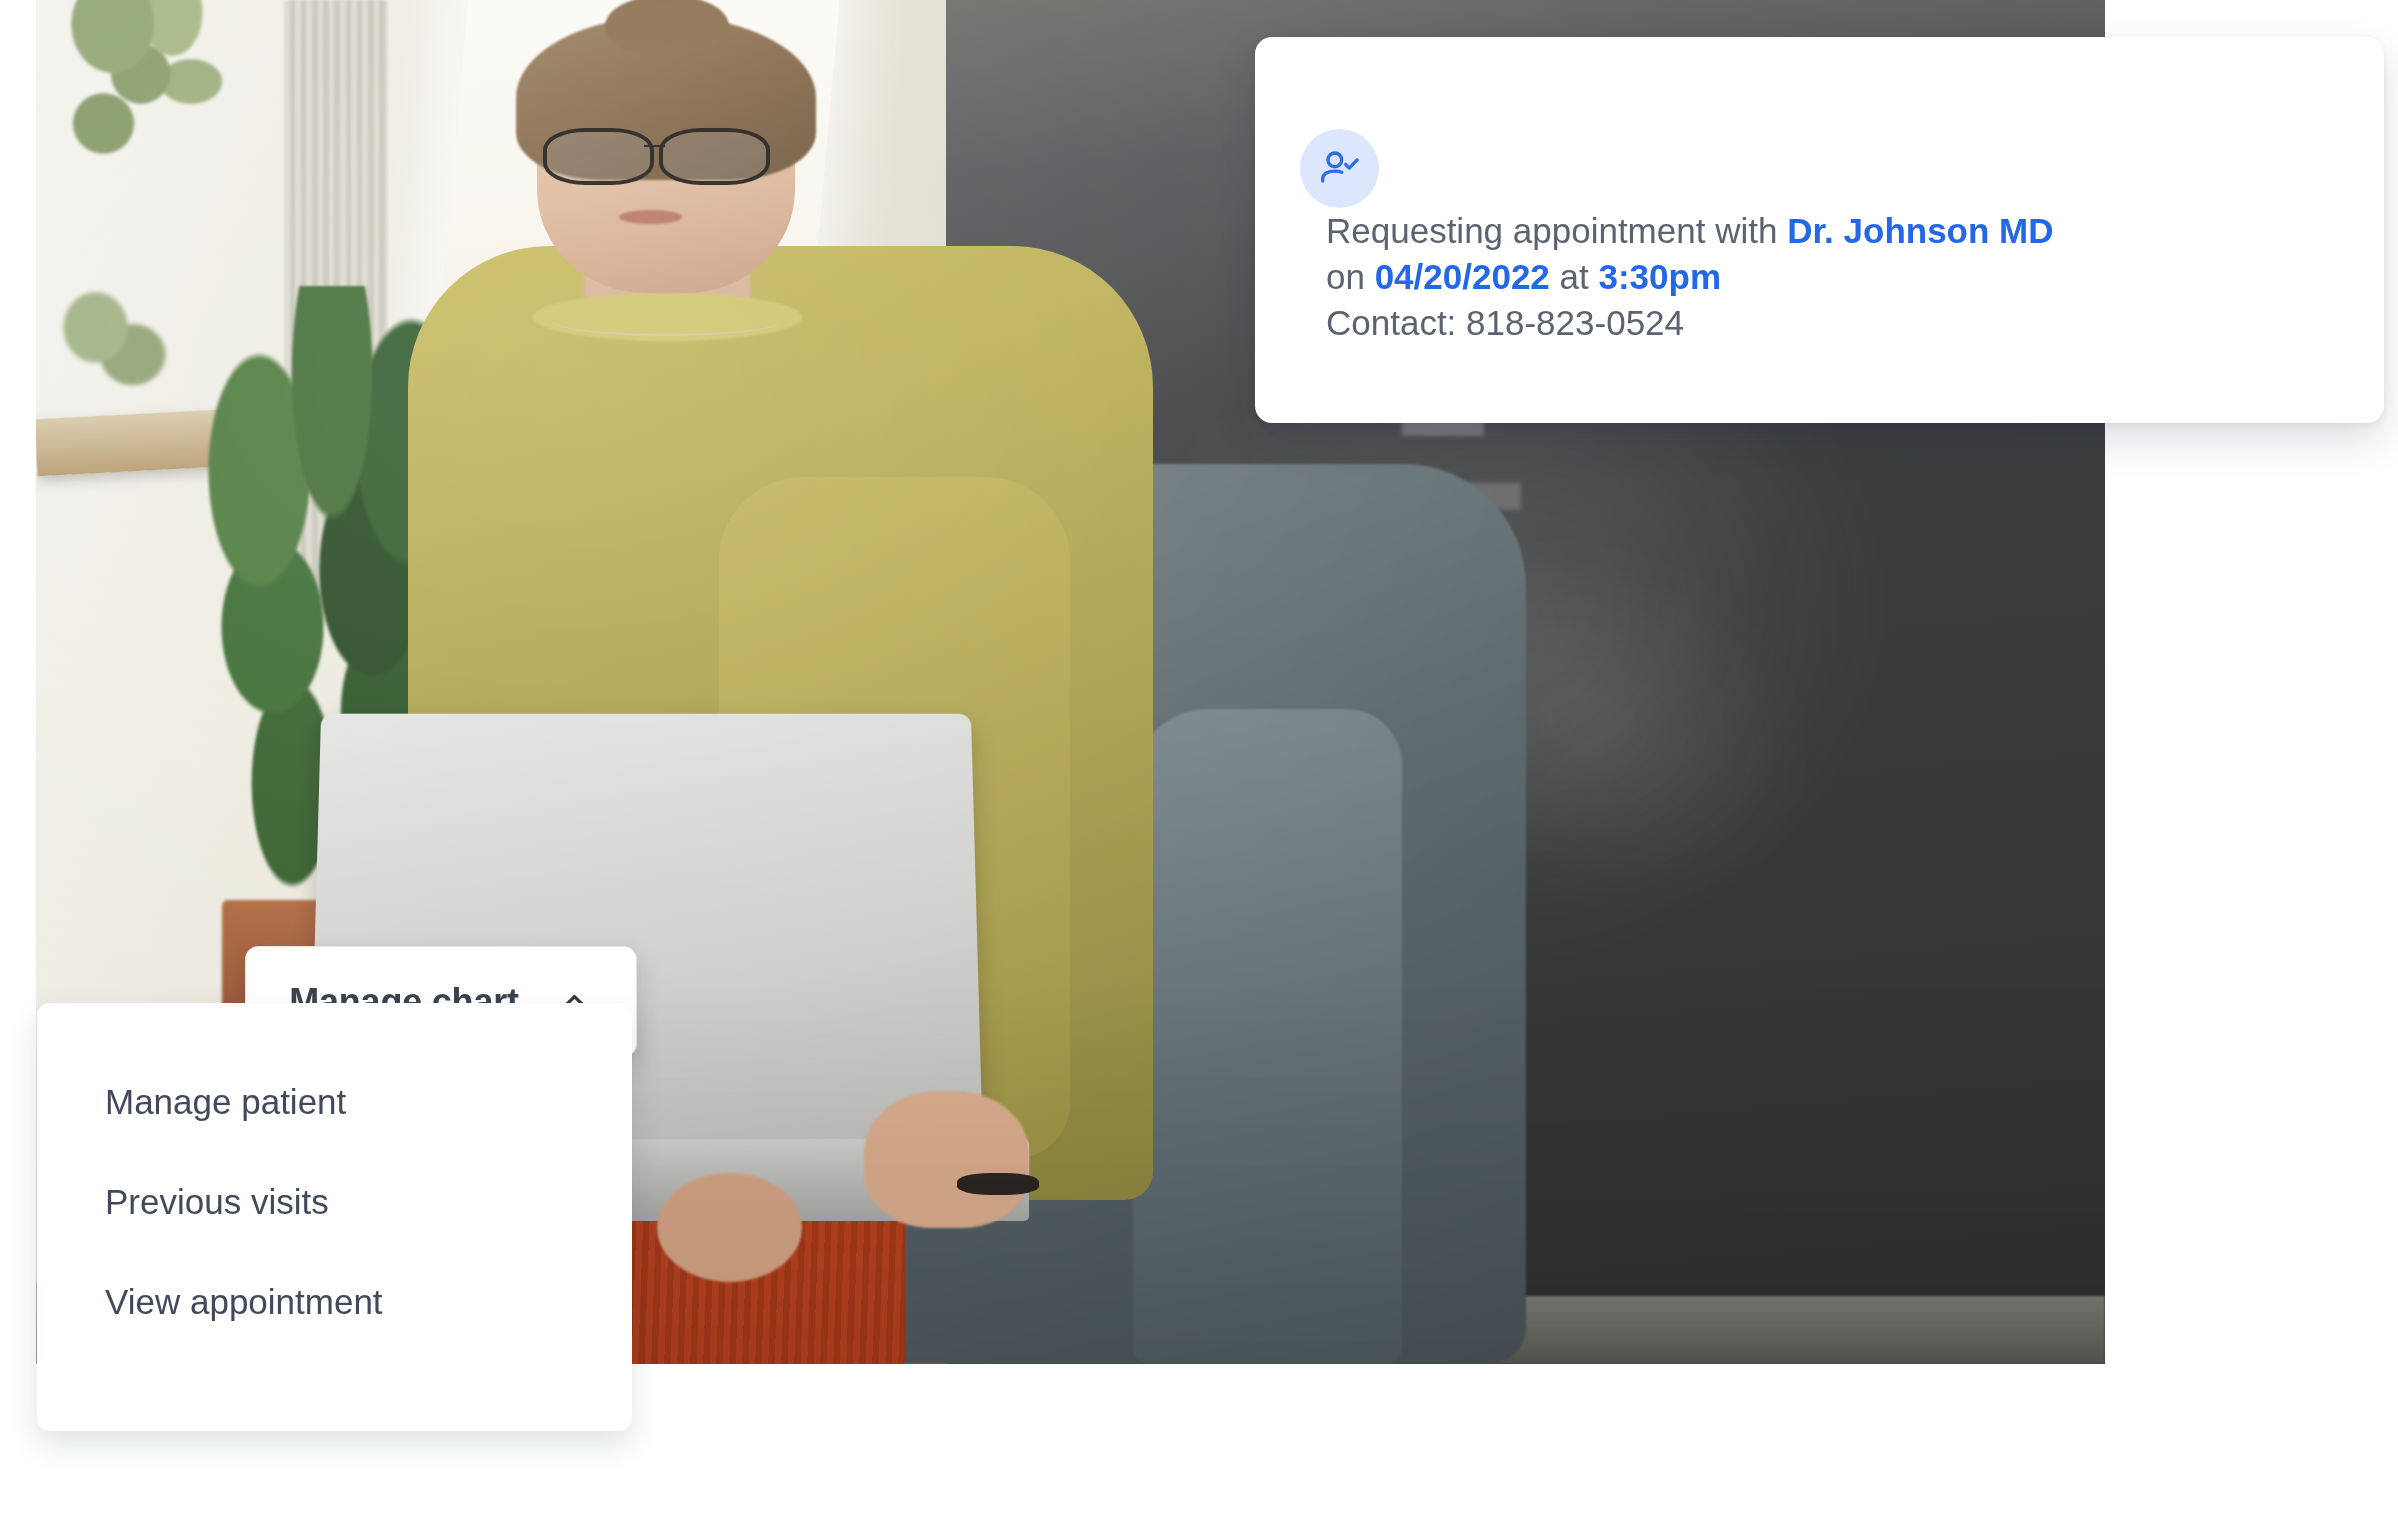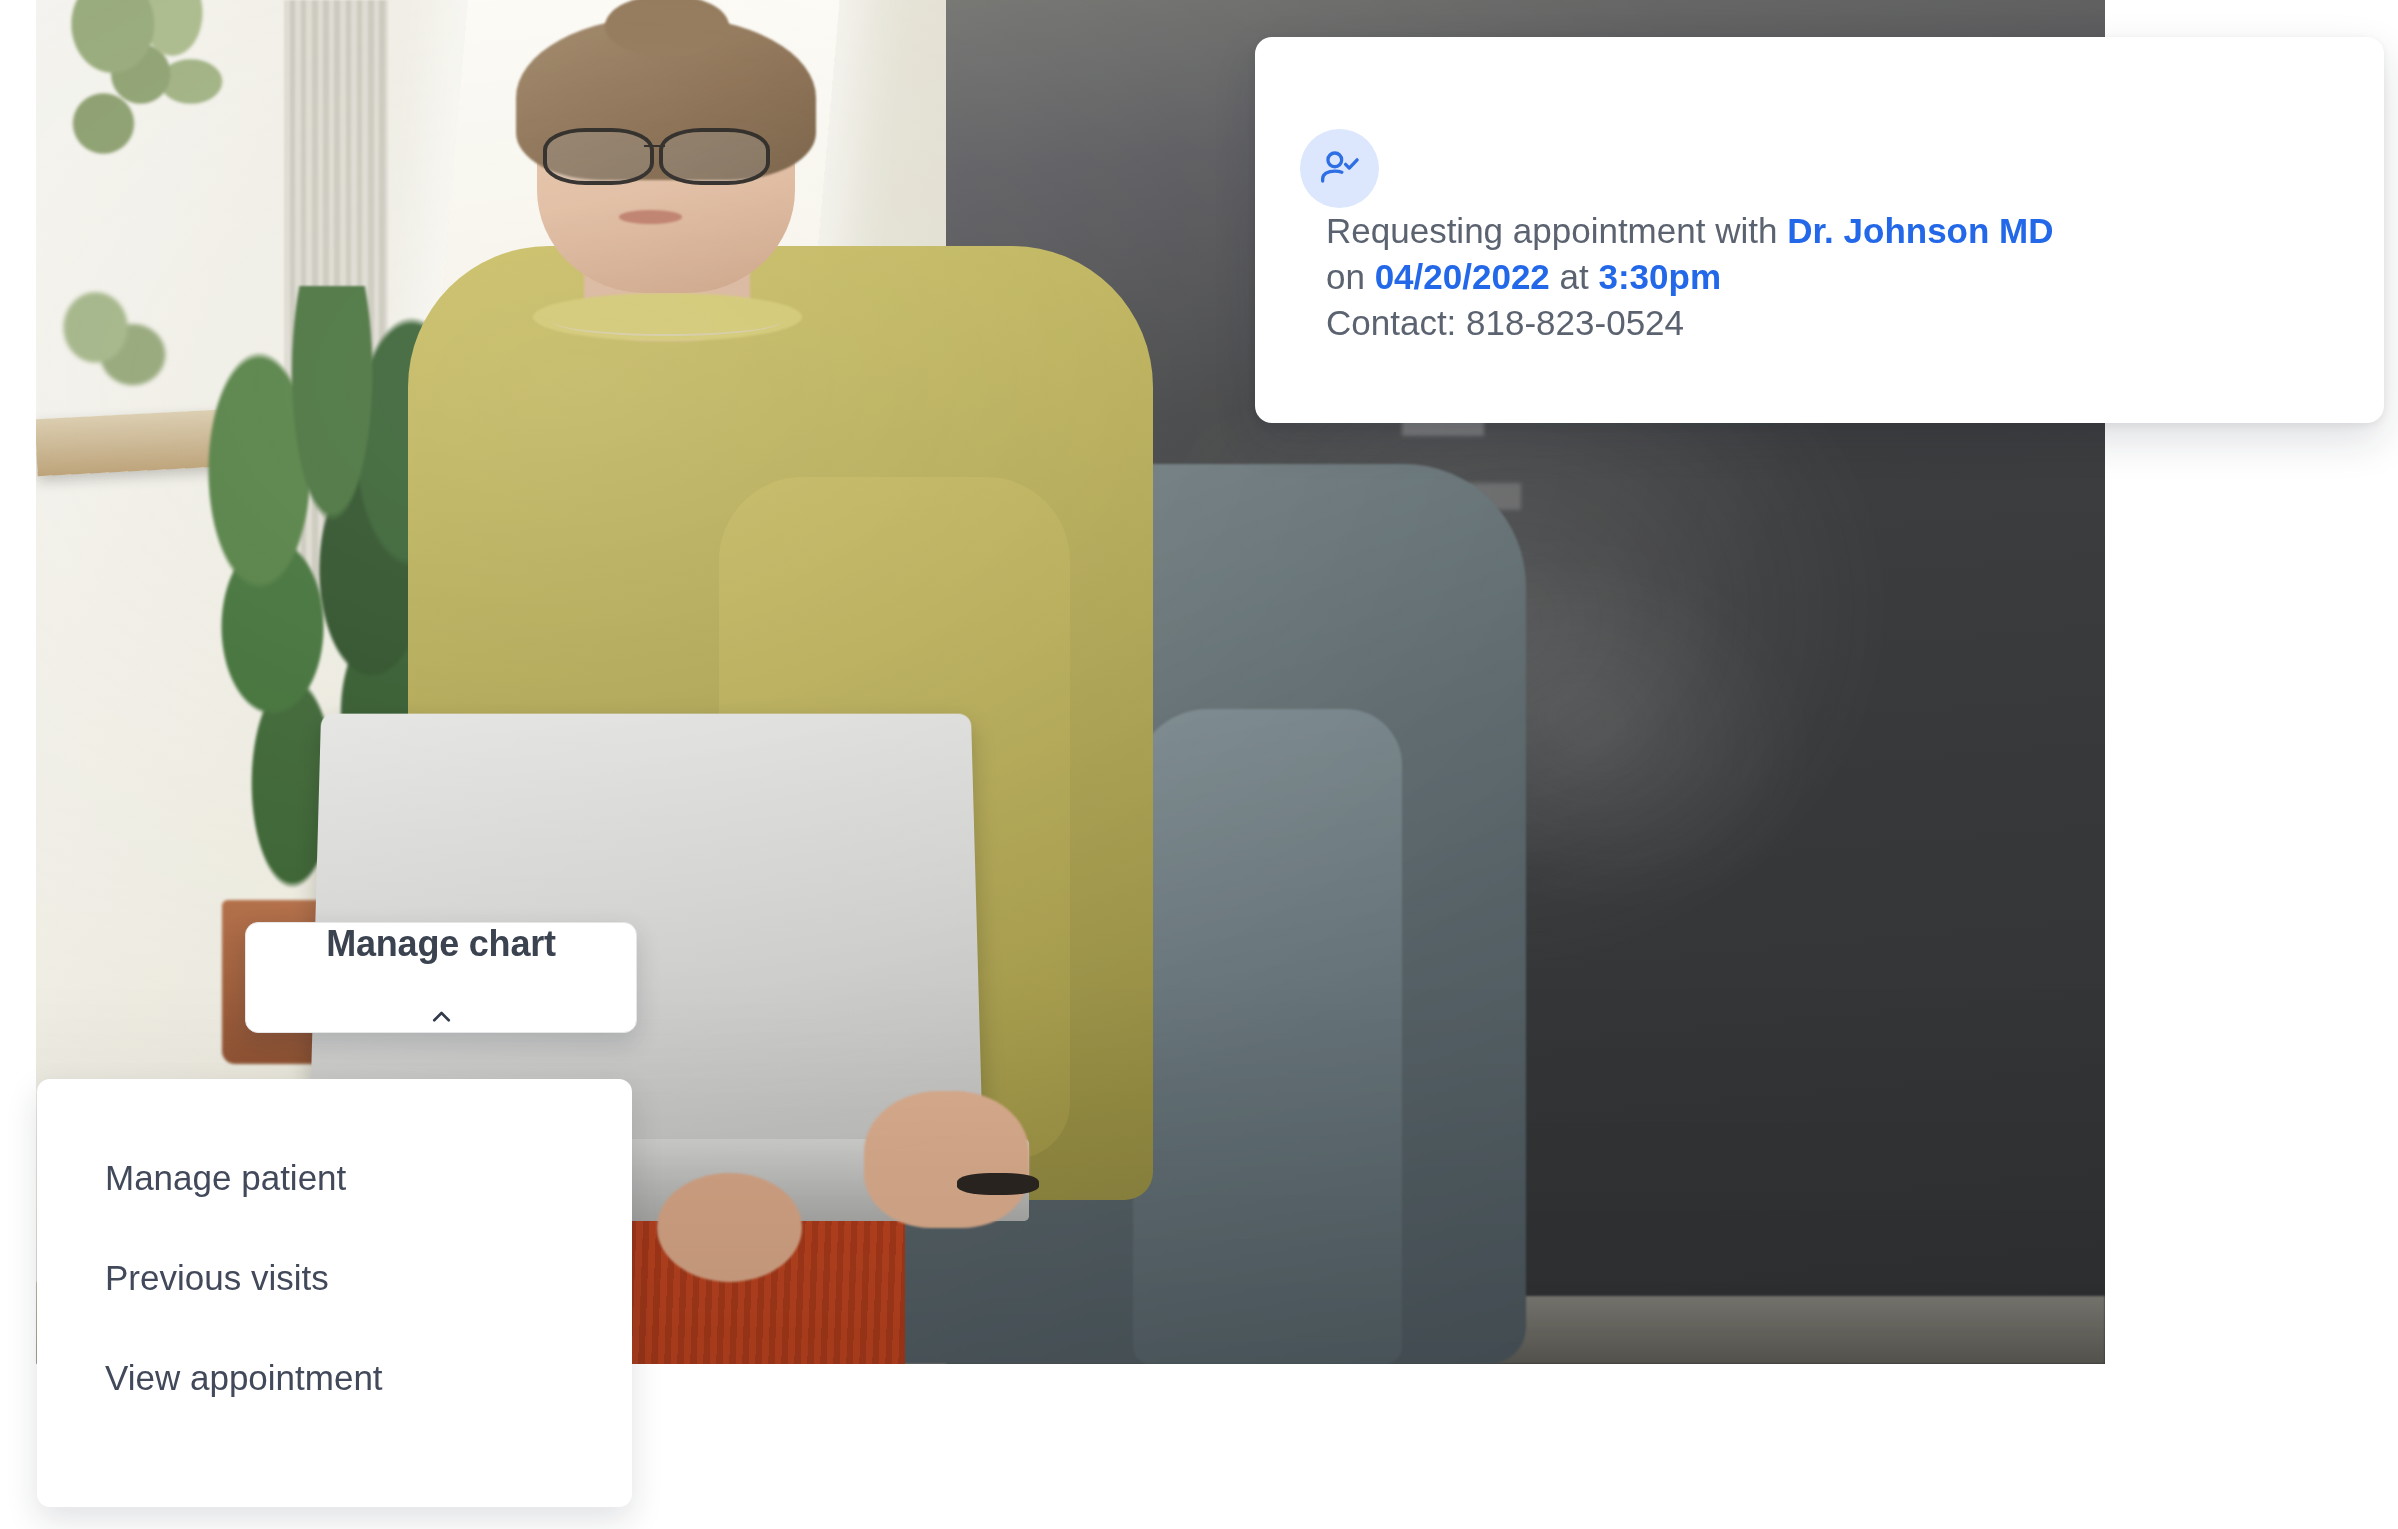--- a/index.html
+++ b/index.html
@@ -310,47 +310,46 @@
     color: #5b6270;
     font-weight: 400;
     max-width: 909px;
   }
   .hl { color: #2368e8; font-weight: 700; }
 
   
   .manage-btn {
     position: absolute;
     left: 245px;
-    top: 922px;
+    top: 946px;
     width: 392px;
     height: 111px;
     background: #ffffff;
     border: 1.9px solid #e6e6e6;
     border-radius: 13px;
     box-shadow: 0 9.4px 24px rgba(20,28,48,.16);
     display: flex;
     align-items: center;
     justify-content: center;
     gap: 37px;
     cursor: pointer;
     box-sizing: border-box;
-    flex-direction: column;
   }
   .manage-btn-label {
     font-size: 36px;
     font-weight: 700;
     color: #3b4350;
     letter-spacing: -0.2px;
   }
 
   
   .dropdown {
     position: absolute;
     left: 37px;
-    top: 1079px;
+    top: 1003px;
     width: 595px;
     height: 428px;
     background: #ffffff;
     border-radius: 13px;
     box-shadow: 0 13px 32px rgba(20,28,48,.13);
     padding: 49px 0 0 0;
     box-sizing: border-box;
   }
   .dropdown-item {
     height: 100px;

